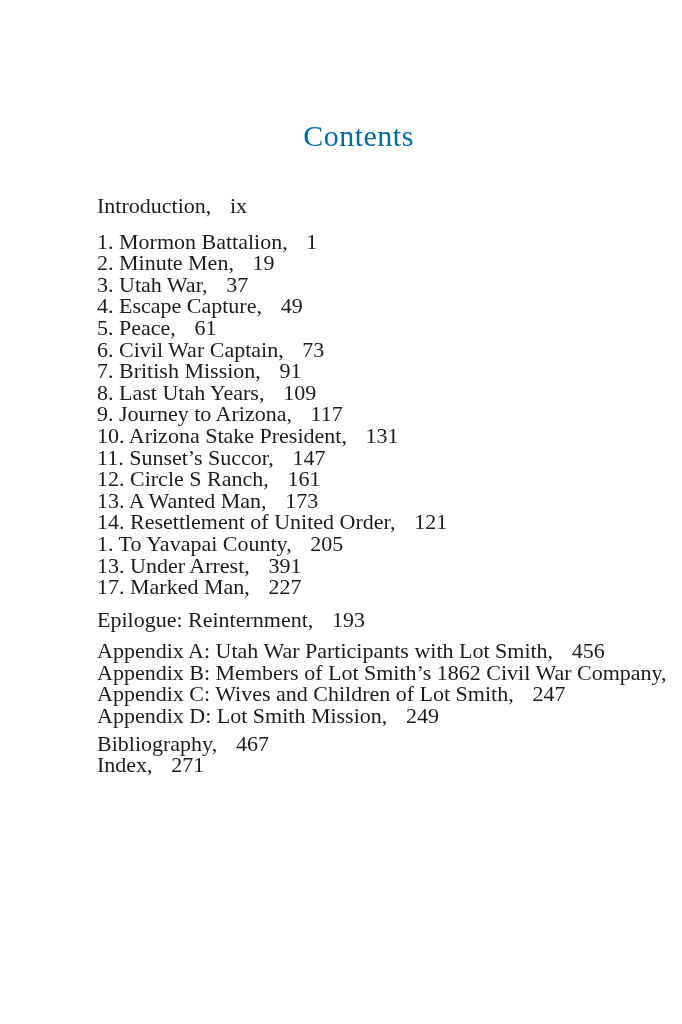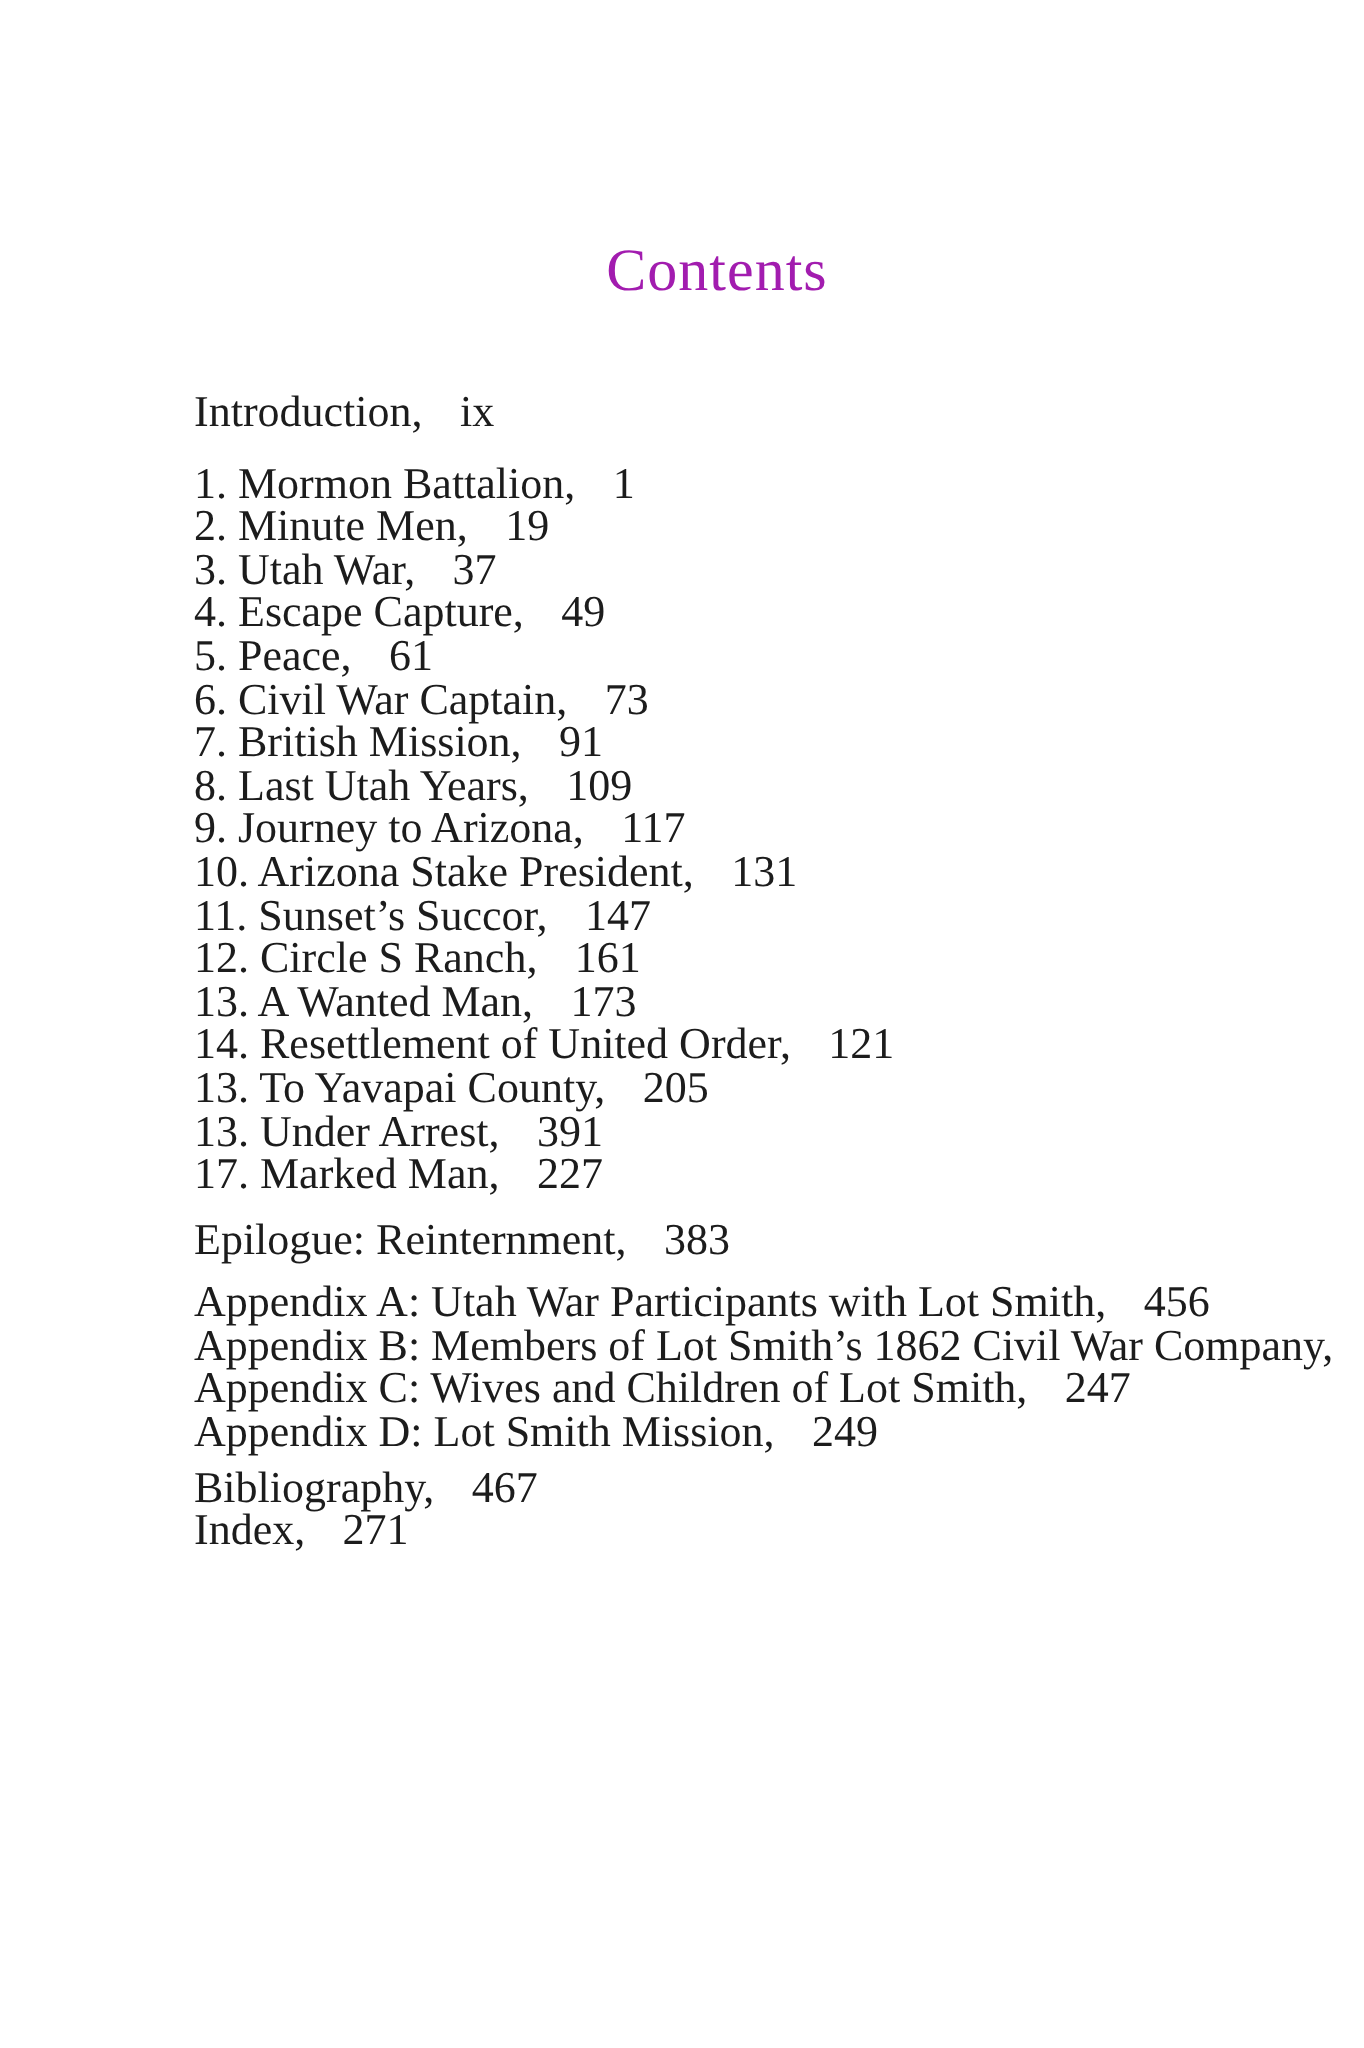--- a/index.html
+++ b/index.html
@@ -25,21 +25,21 @@
     margin-left: 97px;
     width: 523px;
   }
   .toc-title {
     margin: 118px 0 0 0;
     font-size: 30px;
     font-weight: normal;
     line-height: 36px;
     text-align: center;
     letter-spacing: 0.5px;
-    color: #a21caf;
+    color: #0369a1;
   }
   .group { margin: 0; }
   .group-introduction { margin-top: 41px; }
   .group-chapters     { margin-top: 14px; }
   .group-epilogue     { margin-top: 11px; }
   .group-appendices   { margin-top: 10px; }
   .group-back         { margin-top: 6px; }
   .entry {
     margin: 0;
     font-size: 22px;
@@ -70,27 +70,27 @@
       <p class="entry"><span>5. Peace,</span><span class="pg">61</span></p>
       <p class="entry"><span>6. Civil War Captain,</span><span class="pg">73</span></p>
       <p class="entry"><span>7. British Mission,</span><span class="pg">91</span></p>
       <p class="entry"><span>8. Last Utah Years,</span><span class="pg">109</span></p>
       <p class="entry"><span>9. Journey to Arizona,</span><span class="pg">117</span></p>
       <p class="entry"><span>10. Arizona Stake President,</span><span class="pg">131</span></p>
       <p class="entry"><span>11. Sunset’s Succor,</span><span class="pg">147</span></p>
       <p class="entry"><span>12. Circle S Ranch,</span><span class="pg">161</span></p>
       <p class="entry"><span>13. A Wanted Man,</span><span class="pg">173</span></p>
       <p class="entry"><span>14. Resettlement of United Order,</span><span class="pg">121</span></p>
-      <p class="entry"><span>13. To Yavapai County,</span><span class="pg">205</span></p>
+      <p class="entry"><span>1. To Yavapai County,</span><span class="pg">205</span></p>
       <p class="entry"><span>13. Under Arrest,</span><span class="pg">391</span></p>
       <p class="entry"><span>17. Marked Man,</span><span class="pg">227</span></p>
     </div>
 
     <div class="group group-epilogue">
-      <p class="entry"><span>Epilogue: Reinternment,</span><span class="pg">383</span></p>
+      <p class="entry"><span>Epilogue: Reinternment,</span><span class="pg">193</span></p>
     </div>
 
     <div class="group group-appendices">
       <p class="entry"><span>Appendix A: Utah War Participants with Lot Smith,</span><span class="pg">456</span></p>
       <p class="entry"><span>Appendix B: Members of Lot Smith’s 1862 Civil War Company,</span><span class="pg">245</span></p>
       <p class="entry"><span>Appendix C: Wives and Children of Lot Smith,</span><span class="pg">247</span></p>
       <p class="entry"><span>Appendix D: Lot Smith Mission,</span><span class="pg">249</span></p>
     </div>
 
     <div class="group group-back">

